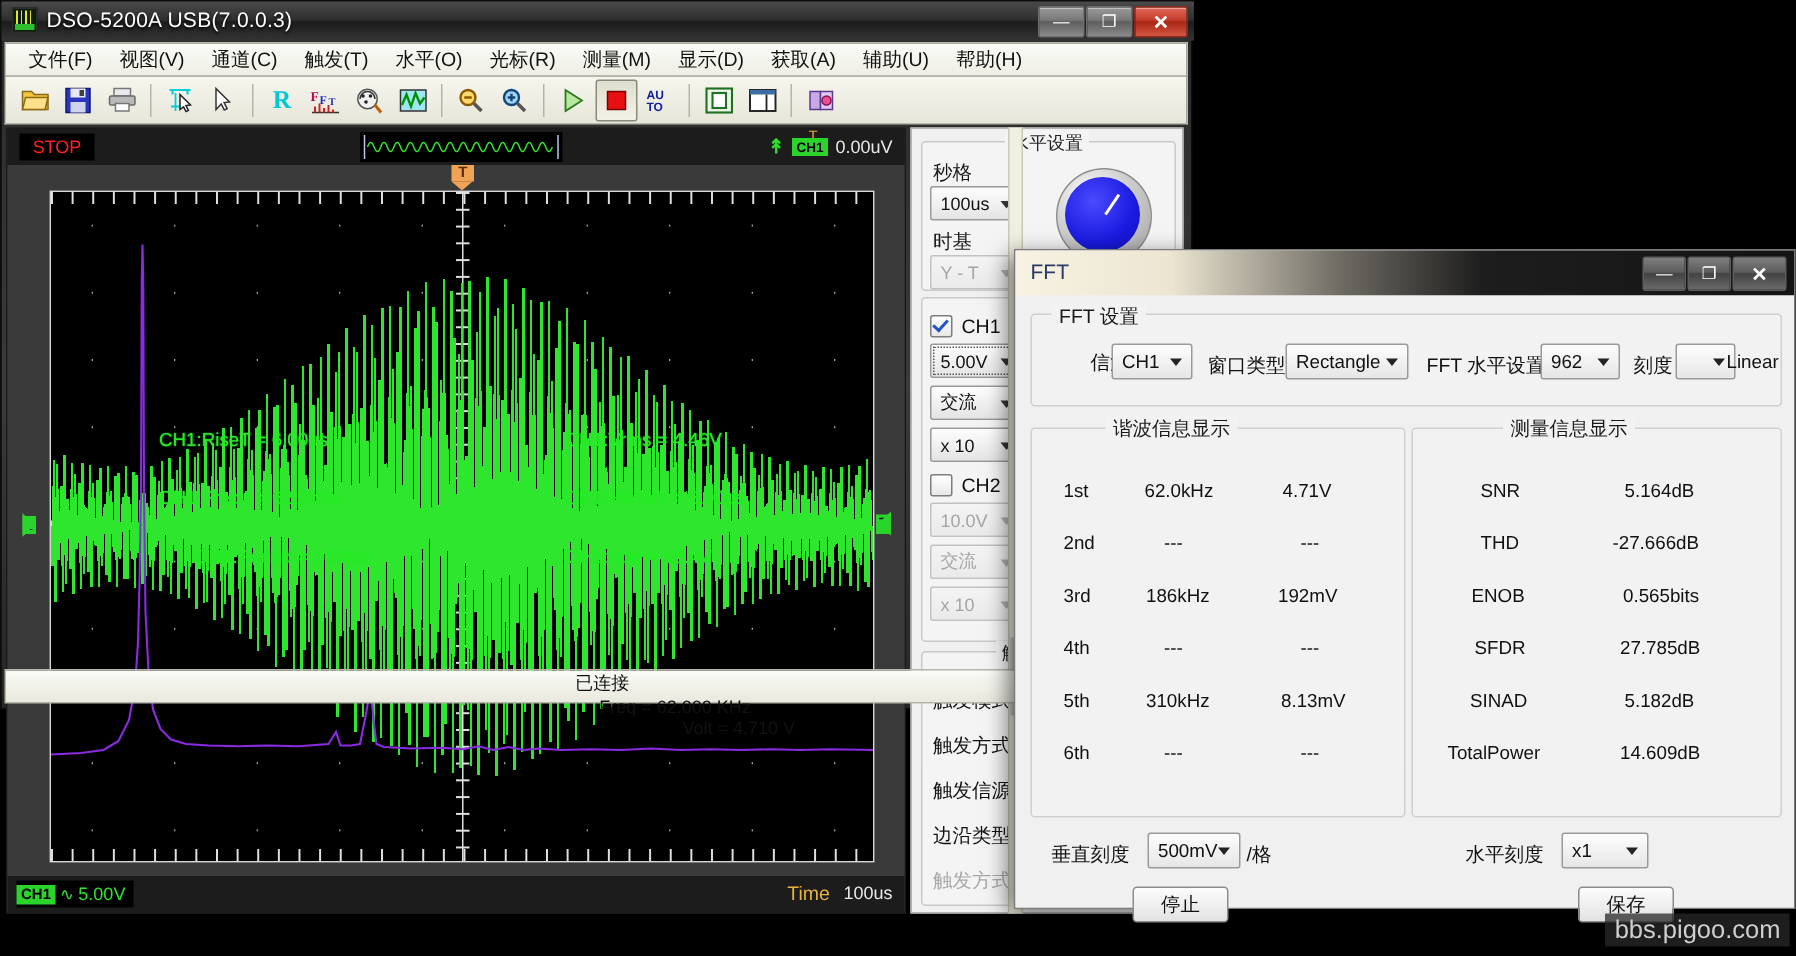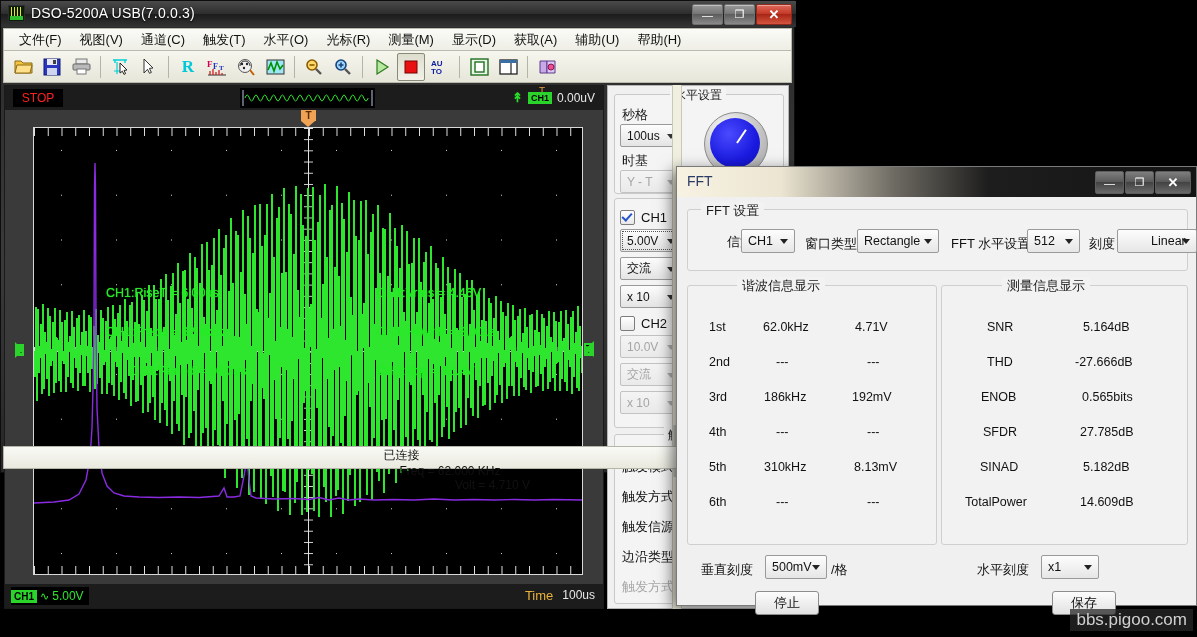--- a/index.html
+++ b/index.html
@@ -489,26 +489,26 @@
       </div>
 
       <div class="flab" style="left:128px;top:38px;">窗口类型</div>
       <div class="fsel" style="left:180px;top:32px;width:82px;">
         <span>Rectangle</span>
           <span class="arw"></span>
       </div>
 
       <div class="flab" style="left:274px;top:38px;">FFT 水平设置</div>
       <div class="fsel" style="left:350px;top:32px;width:53px;">
-        <span>512</span>
+        <span>962</span>
           <span class="arw"></span>
       </div>
 
       <div class="flab" style="left:412px;top:38px;">刻度</div>
-      <div class="fsel" style="left:440px;top:32px;width:80px;padding-left:33px;">
+      <div class="fsel" style="left:440px;top:32px;width:40px;padding-left:33px;">
         <span>Linear</span>
           <span class="arw"></span>
       </div>
 
       <div class="fgroup" style="left:10px;top:88px;width:248px;height:258px;"></div>
       <div class="fglab" style="left:60px;top:80px;">谐波信息显示</div>
 
       <div class="hcell" style="left:32px;top:123px;">1st</div>
       <div class="hcell" style="left:86px;top:123px;">62.0kHz</div>
       <div class="hcell" style="left:178px;top:123px;">4.71V</div>

